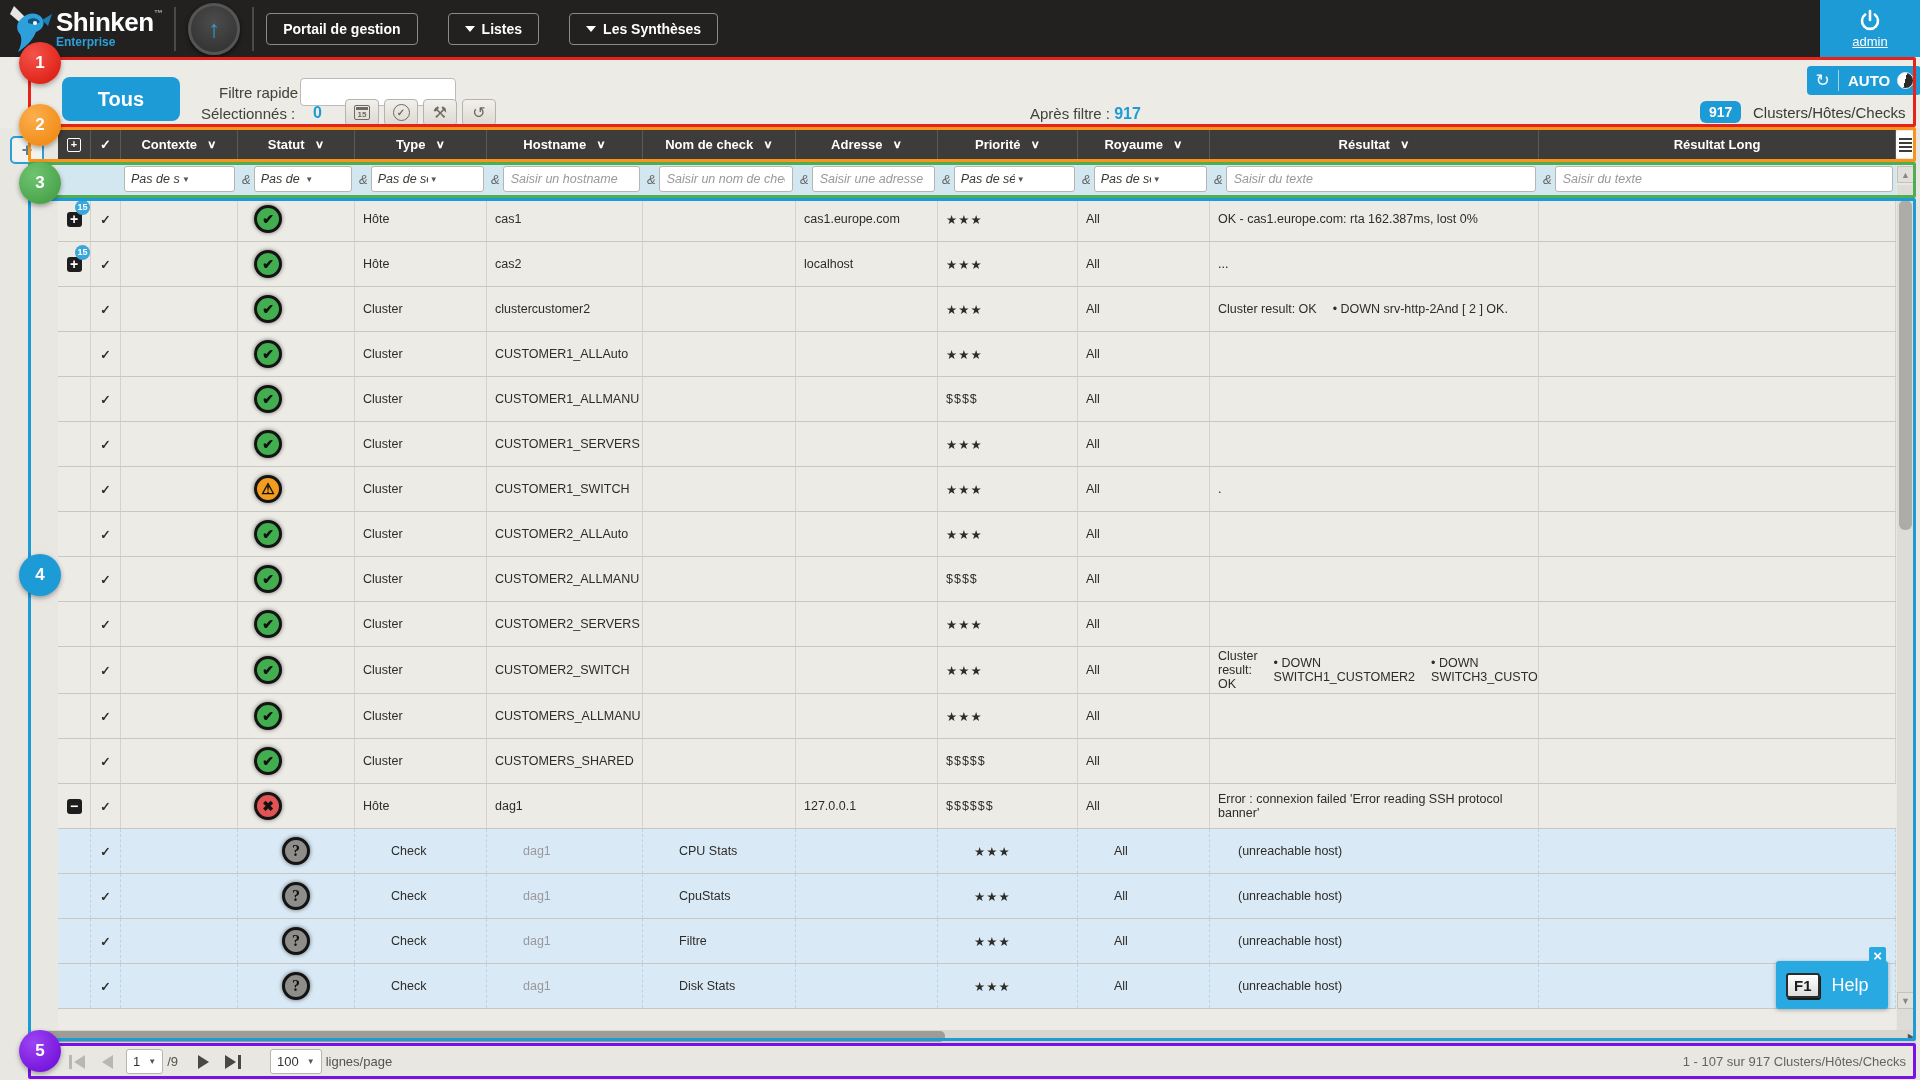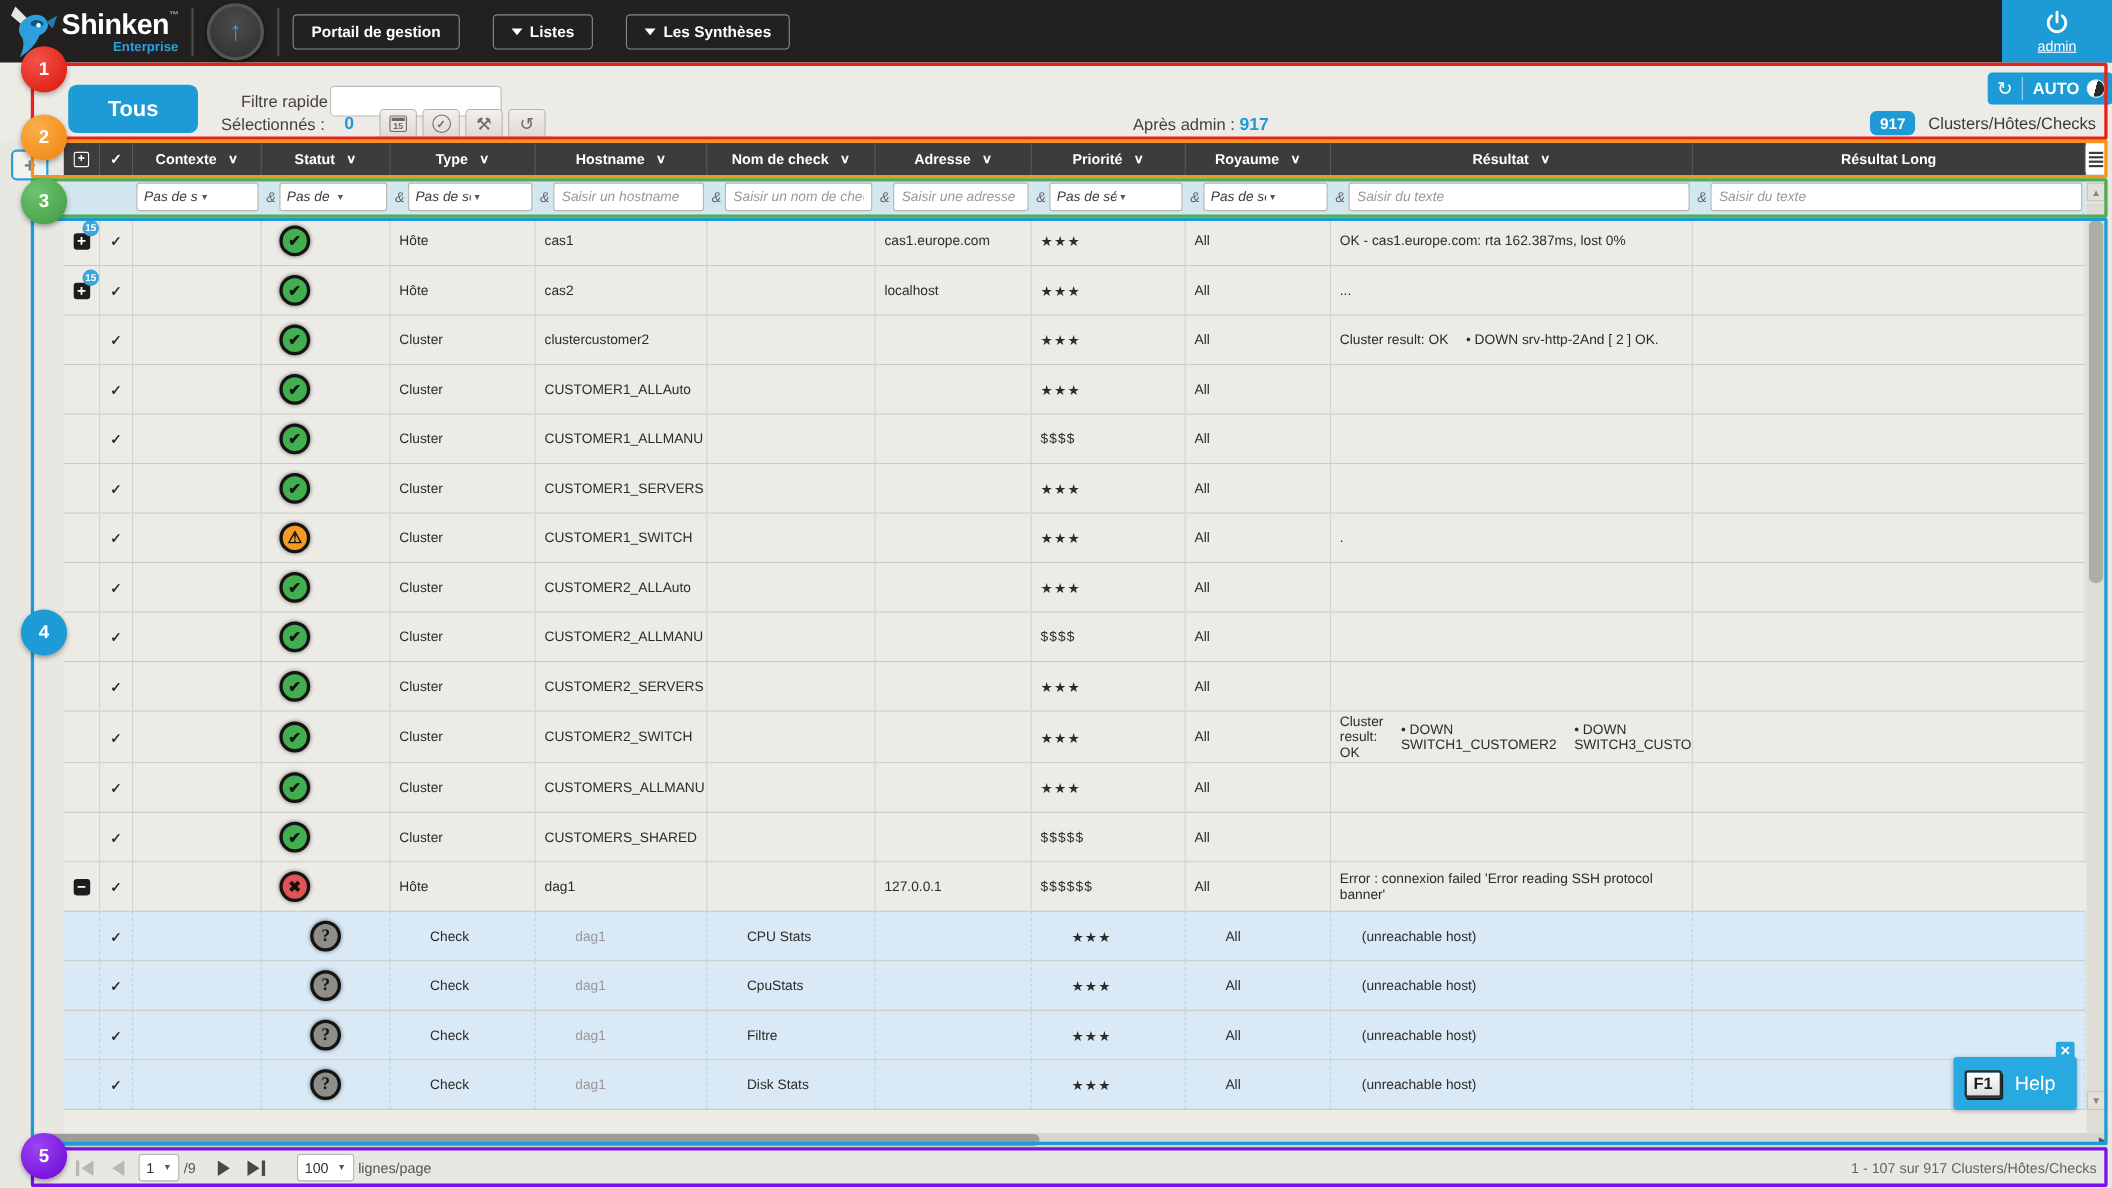--- a/index.html
+++ b/index.html
@@ -7,21 +7,21 @@
   .screen{position:relative;width:1920px;height:1080px;overflow:hidden;background:#e9e7e2;
     font-family:"Liberation Sans",sans-serif;color:#333;}
 
   
   .navbar{position:absolute;left:0;top:0;width:1920px;height:57px;background:#222120;display:flex;align-items:center;}
   .brandwrap{display:flex;align-items:center;padding-left:8px;}
   .logo-svg{width:46px;height:50px;}
   .brandtext{line-height:1;margin-left:2px;}
   .brandname{color:#fff;font-size:26px;font-weight:bold;letter-spacing:-.5px;}
   .brandtm{color:#aaa;font-size:9px;vertical-align:top;}
-  .brandsub{color:#2da0dc;font-size:12px;font-weight:bold;text-align:right;margin-top:1px;}
+  .brandsub{color:#2da0dc;font-size:12px;font-weight:bold;text-align:left;margin-top:1px;}
   .nav-sep{width:2px;height:44px;background:#4a4a4a;margin:0 12px;}
   .upbtn{width:52px;height:52px;border-radius:50%;background:radial-gradient(circle at 50% 35%,#4c4c4c,#2e2e2e);
     border:3px solid #555;box-shadow:0 2px 5px rgba(0,0,0,.6);display:flex;align-items:center;justify-content:center;
     color:#2da0dc;font-size:24px;font-weight:bold;}
   .navmenu{display:flex;gap:30px;margin-left:0;}
   .navbtn{border:1px solid #8a8a8a;border-radius:4px;background:transparent;color:#fff;font-size:14px;font-weight:bold;
     padding:7px 16px;display:flex;align-items:center;gap:7px;font-family:"Liberation Sans",sans-serif;cursor:pointer;}
   .navcaret{width:0;height:0;border-left:5px solid transparent;border-right:5px solid transparent;border-top:6px solid #fff;display:inline-block;}
   .adminblock{position:absolute;right:0;top:0;width:100px;height:57px;background:#1d9bd7;display:flex;flex-direction:column;align-items:center;justify-content:center;color:#fff;}
   .adminblock svg{width:24px;height:24px;}
@@ -204,21 +204,21 @@
       <button class="icobtn">
           <span class="ackc">✓</span>
         </button>
       <button class="icobtn">
           <span>⚒</span>
         </button>
       <button class="icobtn">
           <span>↺</span>
         </button>
     </div>
-    <span class="lbl afterf"><span>Après admin :</span> <b>917</b></span>
+    <span class="lbl afterf"><span>Après filtre :</span> <b>917</b></span>
     <div class="autoctl">
       <span class="autosync">↻</span>
       <span class="autolbl">AUTO</span>
       <span class="moon"></span>
     </div>
     <span class="totbadge">917</span>
     <span class="totlbl">Clusters/Hôtes/Checks</span>
   </div>
 
   <div class="plustab">+</div>

